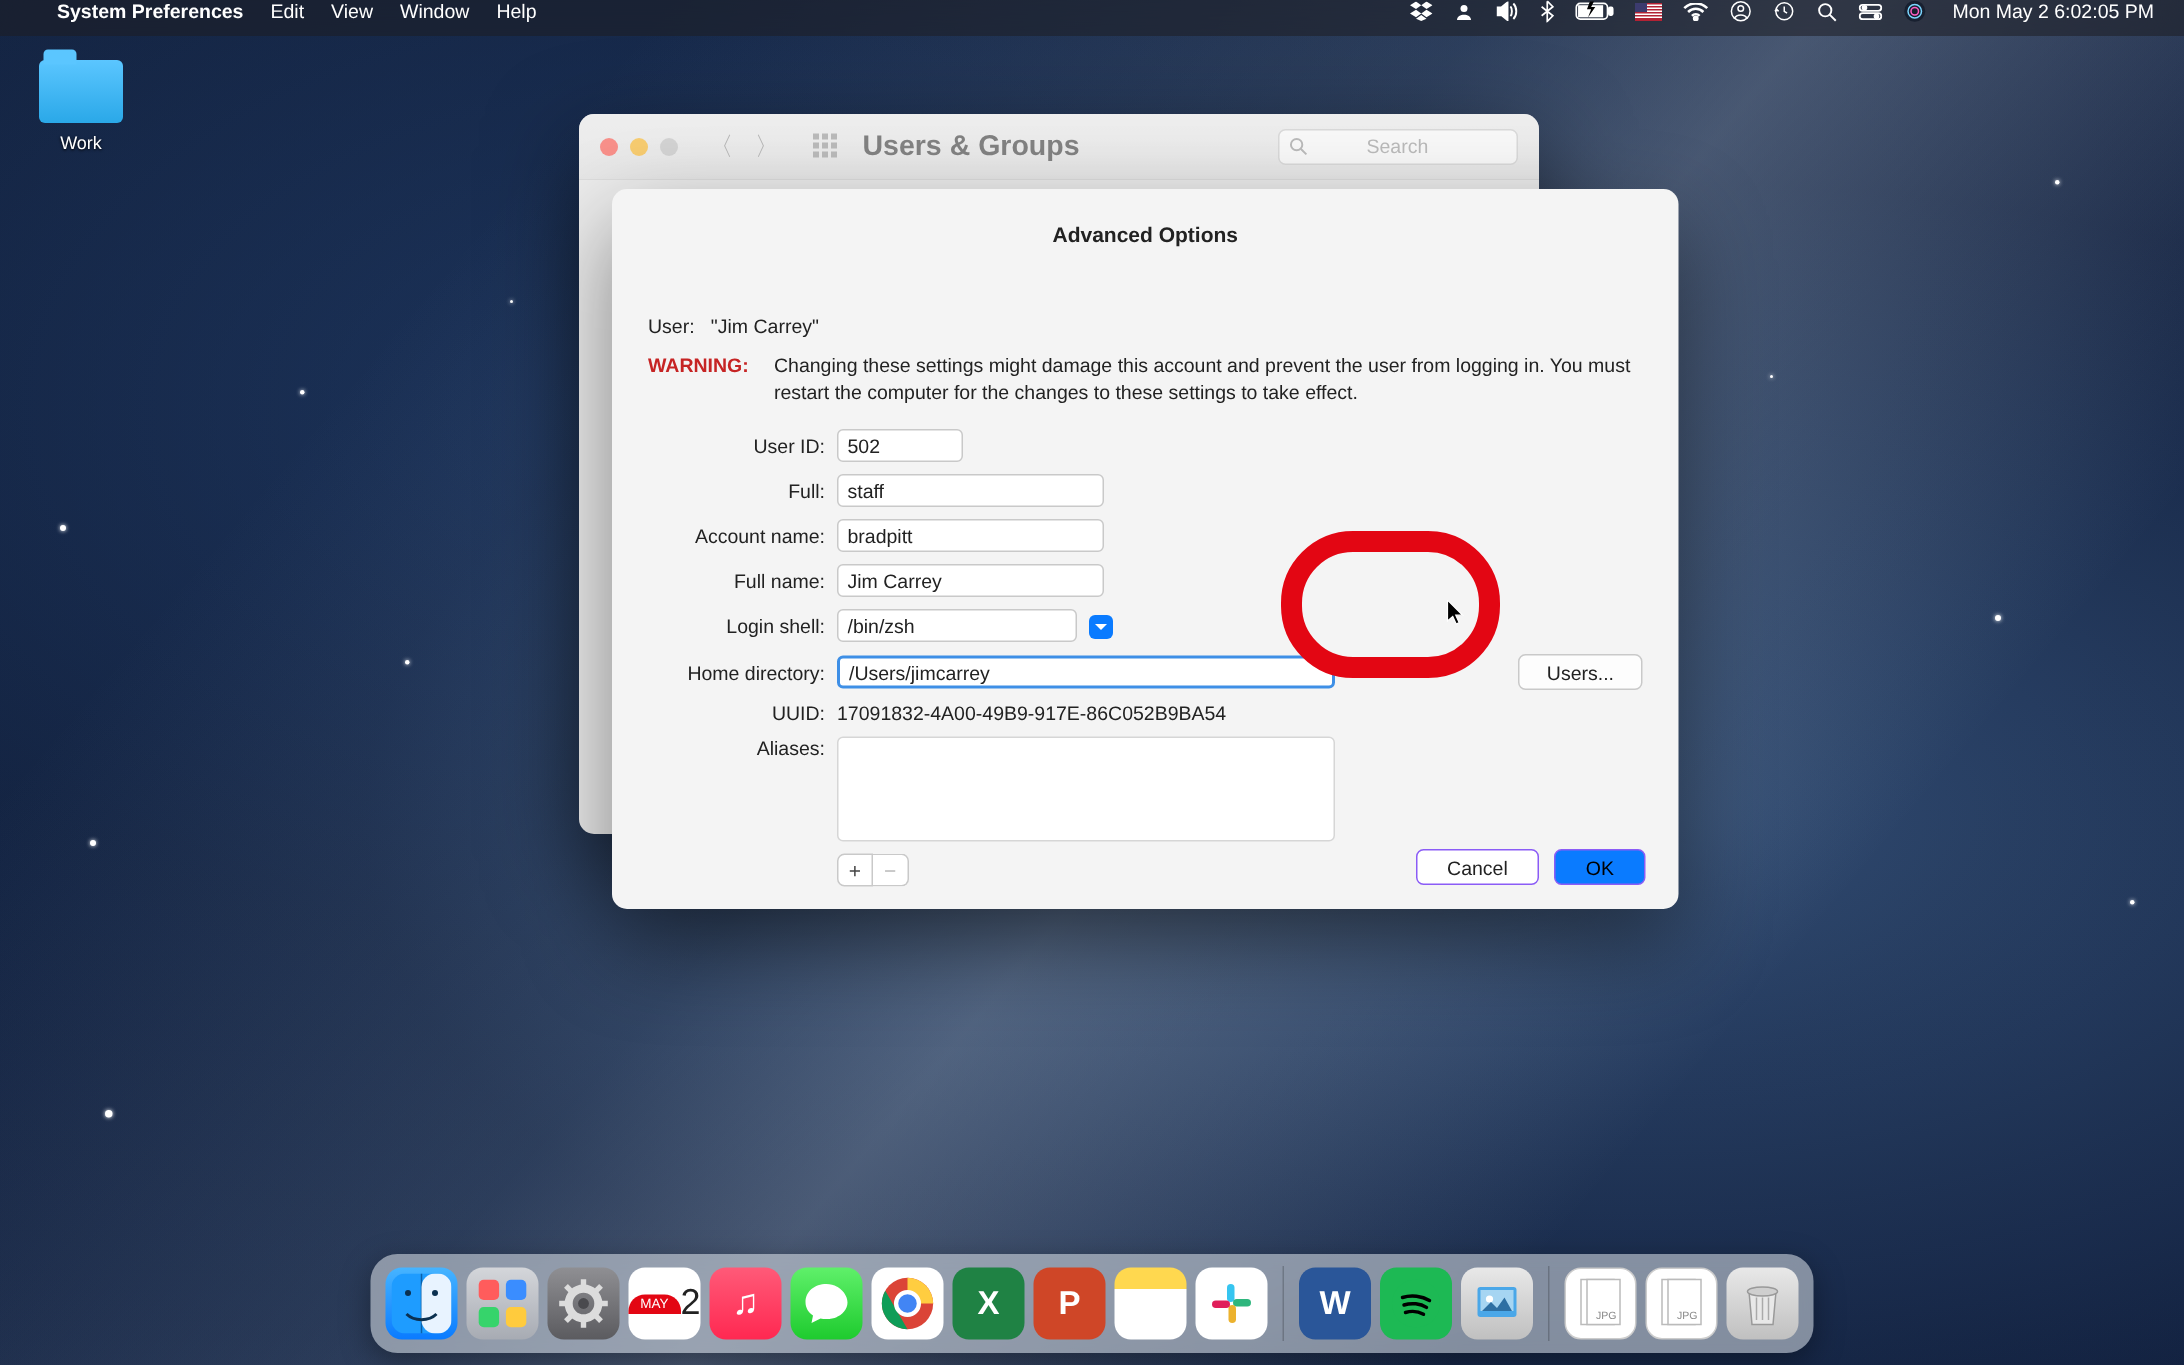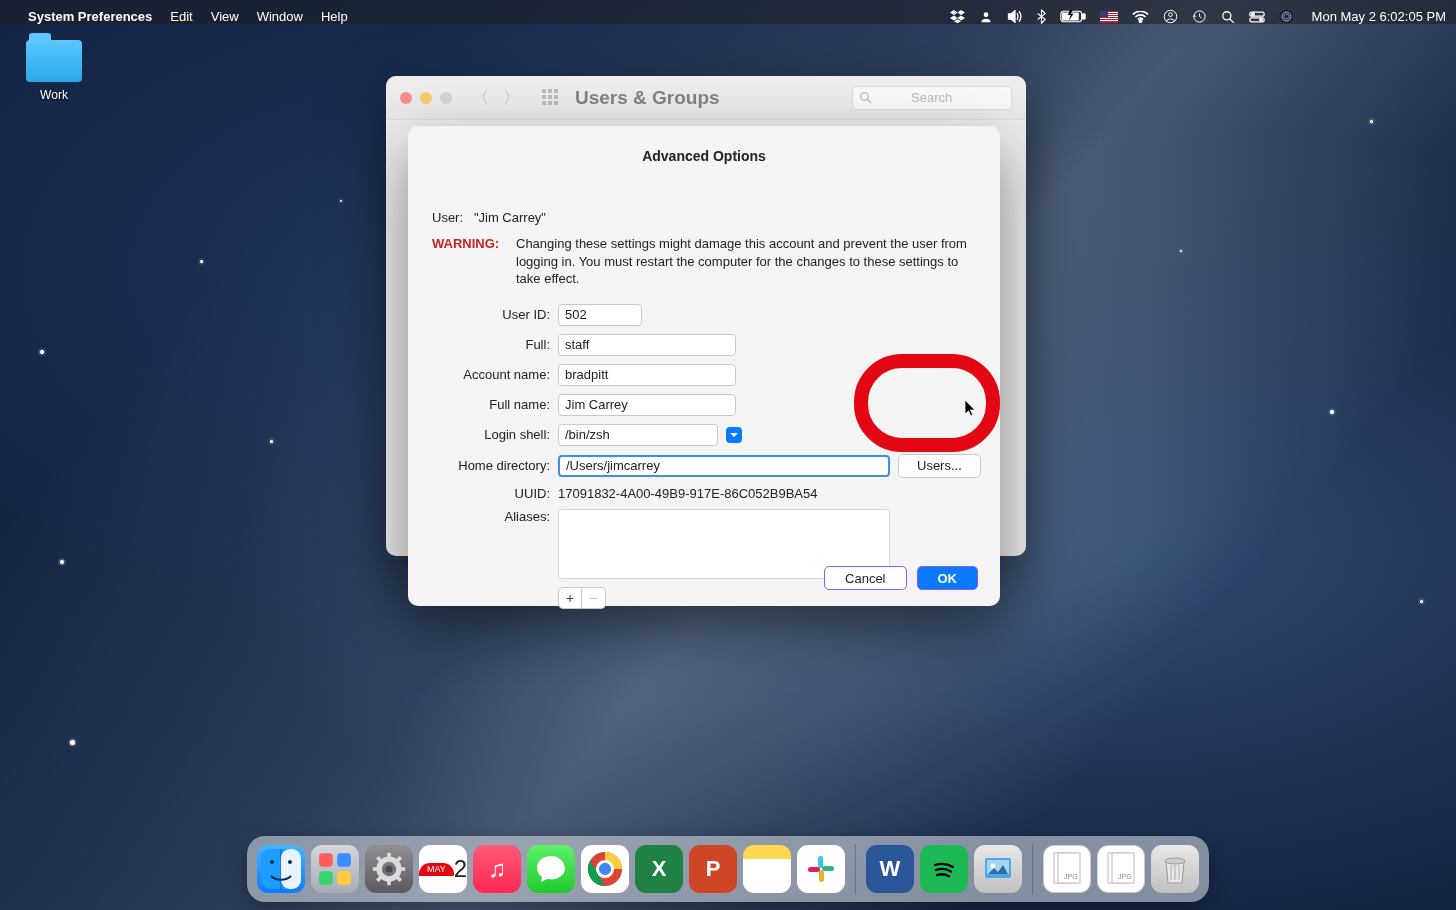--- a/index.html
+++ b/index.html
@@ -28,22 +28,22 @@
 .s3{width:2px;height:2px;left:340px;top:200px} .s4{width:5px;height:5px;left:70px;top:740px}
 .s5{width:3px;height:3px;left:1370px;top:120px} .s6{width:4px;height:4px;left:1330px;top:410px}
 .s7{width:3px;height:3px;left:1420px;top:600px} .s8{width:2px;height:2px;left:1180px;top:250px}
 .s9{width:4px;height:4px;left:60px;top:560px} .s10{width:3px;height:3px;left:270px;top:440px}
 
 
 #menubar {
   position:absolute; top:0; left:0; right:0; height:24px;
   background: rgba(30,30,35,0.55);
   backdrop-filter: blur(10px);
-  display:flex; align-items:flex-end; color:#fff; font-size:13px; font-weight:400;
-  padding:0 10px; gap:18px;
+  display:flex; align-items:flex-start; color:#fff; font-size:13px; font-weight:400;
+  padding:0 20px; gap:18px;
 }
 #menubar .left { display:flex; align-items:center; gap:18px; }
 #menubar .left .appname { font-weight:700; }
 #menubar .right { margin-left:auto; display:flex; align-items:center; gap:14px; }
 #menubar .right .icon { display:flex; align-items:center; }
 #menubar .right .datetime { margin-left:4px; }
 
 
 #desk-folder {
   position:absolute; top:40px; left:22px; width:64px; text-align:center;
@@ -81,21 +81,21 @@
 .grid-icon i{background:#a0a0a0;}
 #syspref-title { font-weight:700; color:#4a4a4a; margin-left:3px; font-size:19px;}
 #syspref-search {
   margin-left:auto; width:160px; height:24px; background:#fff; border:1px solid #d0d0d0;
   border-radius:5px; display:flex; align-items:center; padding:0 6px; color:#a0a0a0; font-size:13px;gap:35px;
 }
 #syspref-search svg { margin-right:4px; }
 
 
 #sheet {
-  position:absolute; left:408px; top:126px; width:592px; height:480px;
+  position:absolute; left:408px; top:126px; width:711px; height:480px;
   background:#f4f4f4; border-radius:10px; box-shadow:0 25px 60px rgba(0,0,0,0.45);
   padding:22px 24px 18px; color:#222; font-size:13px;
 }
 #sheet h2 { text-align:center; font-size:14px; font-weight:700; margin-bottom:14px; }
 #sheet .user-row { margin-bottom:10px; }
 #sheet .user-row span.label { display:inline-block;margin-top:32px; }
 #sheet .warning { display:flex; gap:8px; margin-bottom:16px; line-height:1.35; }
 #sheet .warning .wlab { color:#c62424; font-weight:700; flex:0 0 76px; }
 #sheet .warning .wtext { color:#222; }
 
@@ -125,21 +125,21 @@
 #alias-btns { grid-column:2; display:flex; }
 #alias-btns button {
   width:24px;height:22px;border:1px solid #c9c9c9;background:#fff;font-size:14px;color:#444;
 }
 #alias-btns button:first-child{border-radius:5px 0 0 5px}
 #alias-btns button:last-child{border-left:none;border-radius:0 5px 5px 0;color:#bbb}
 
 #sheet-footer { position:absolute; right:22px; bottom:16px; display:flex; gap:10px; }
 #sheet-footer button { height:24px; padding:0 20px; border-radius:5px; font-size:13px; border:1px solid #8b5cf6; }
 #cancel-btn { background:#fff; color:#222; }
-#ok-btn { background:#0a7bff; color:#fef9c3; border-color:#0a7bff; font-weight:700; }
+#ok-btn { background:#0a7bff; color:#000000; border-color:#0a7bff; font-weight:400; }
 
 
 #annotation {
   position:absolute; left:854px; top:354px; width:146px; height:98px;
   border:14px solid #e30613; border-radius:48px; pointer-events:none;
 }
 
 #cursor {
   position:absolute; left:964px; top:400px; width:14px; height:18px; pointer-events:none;
 }

